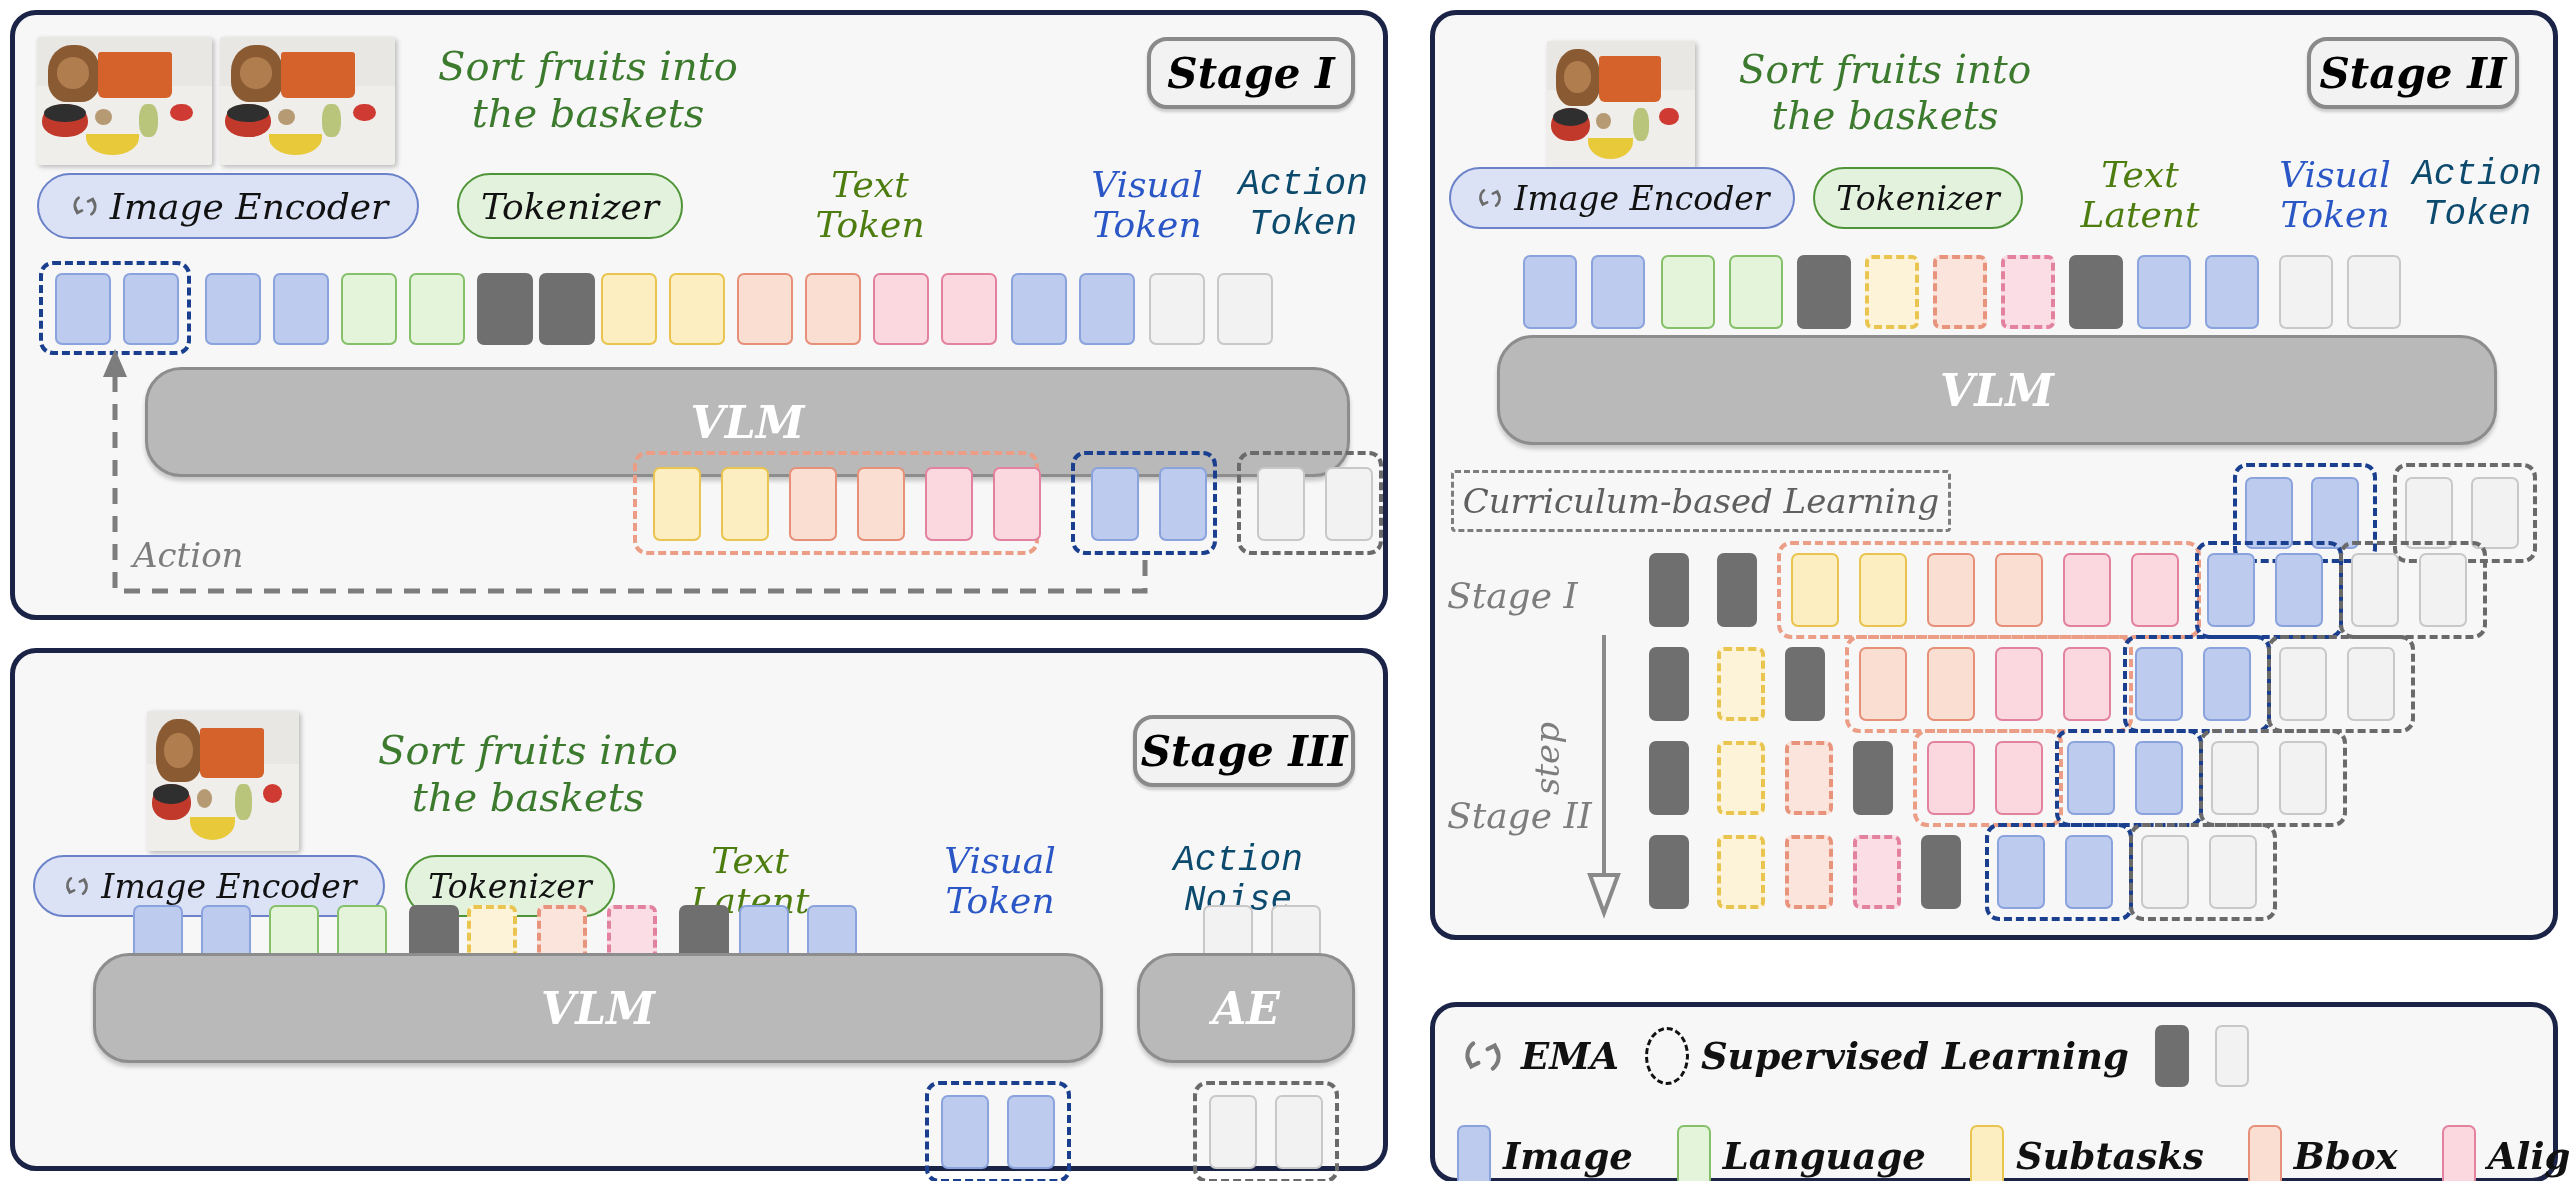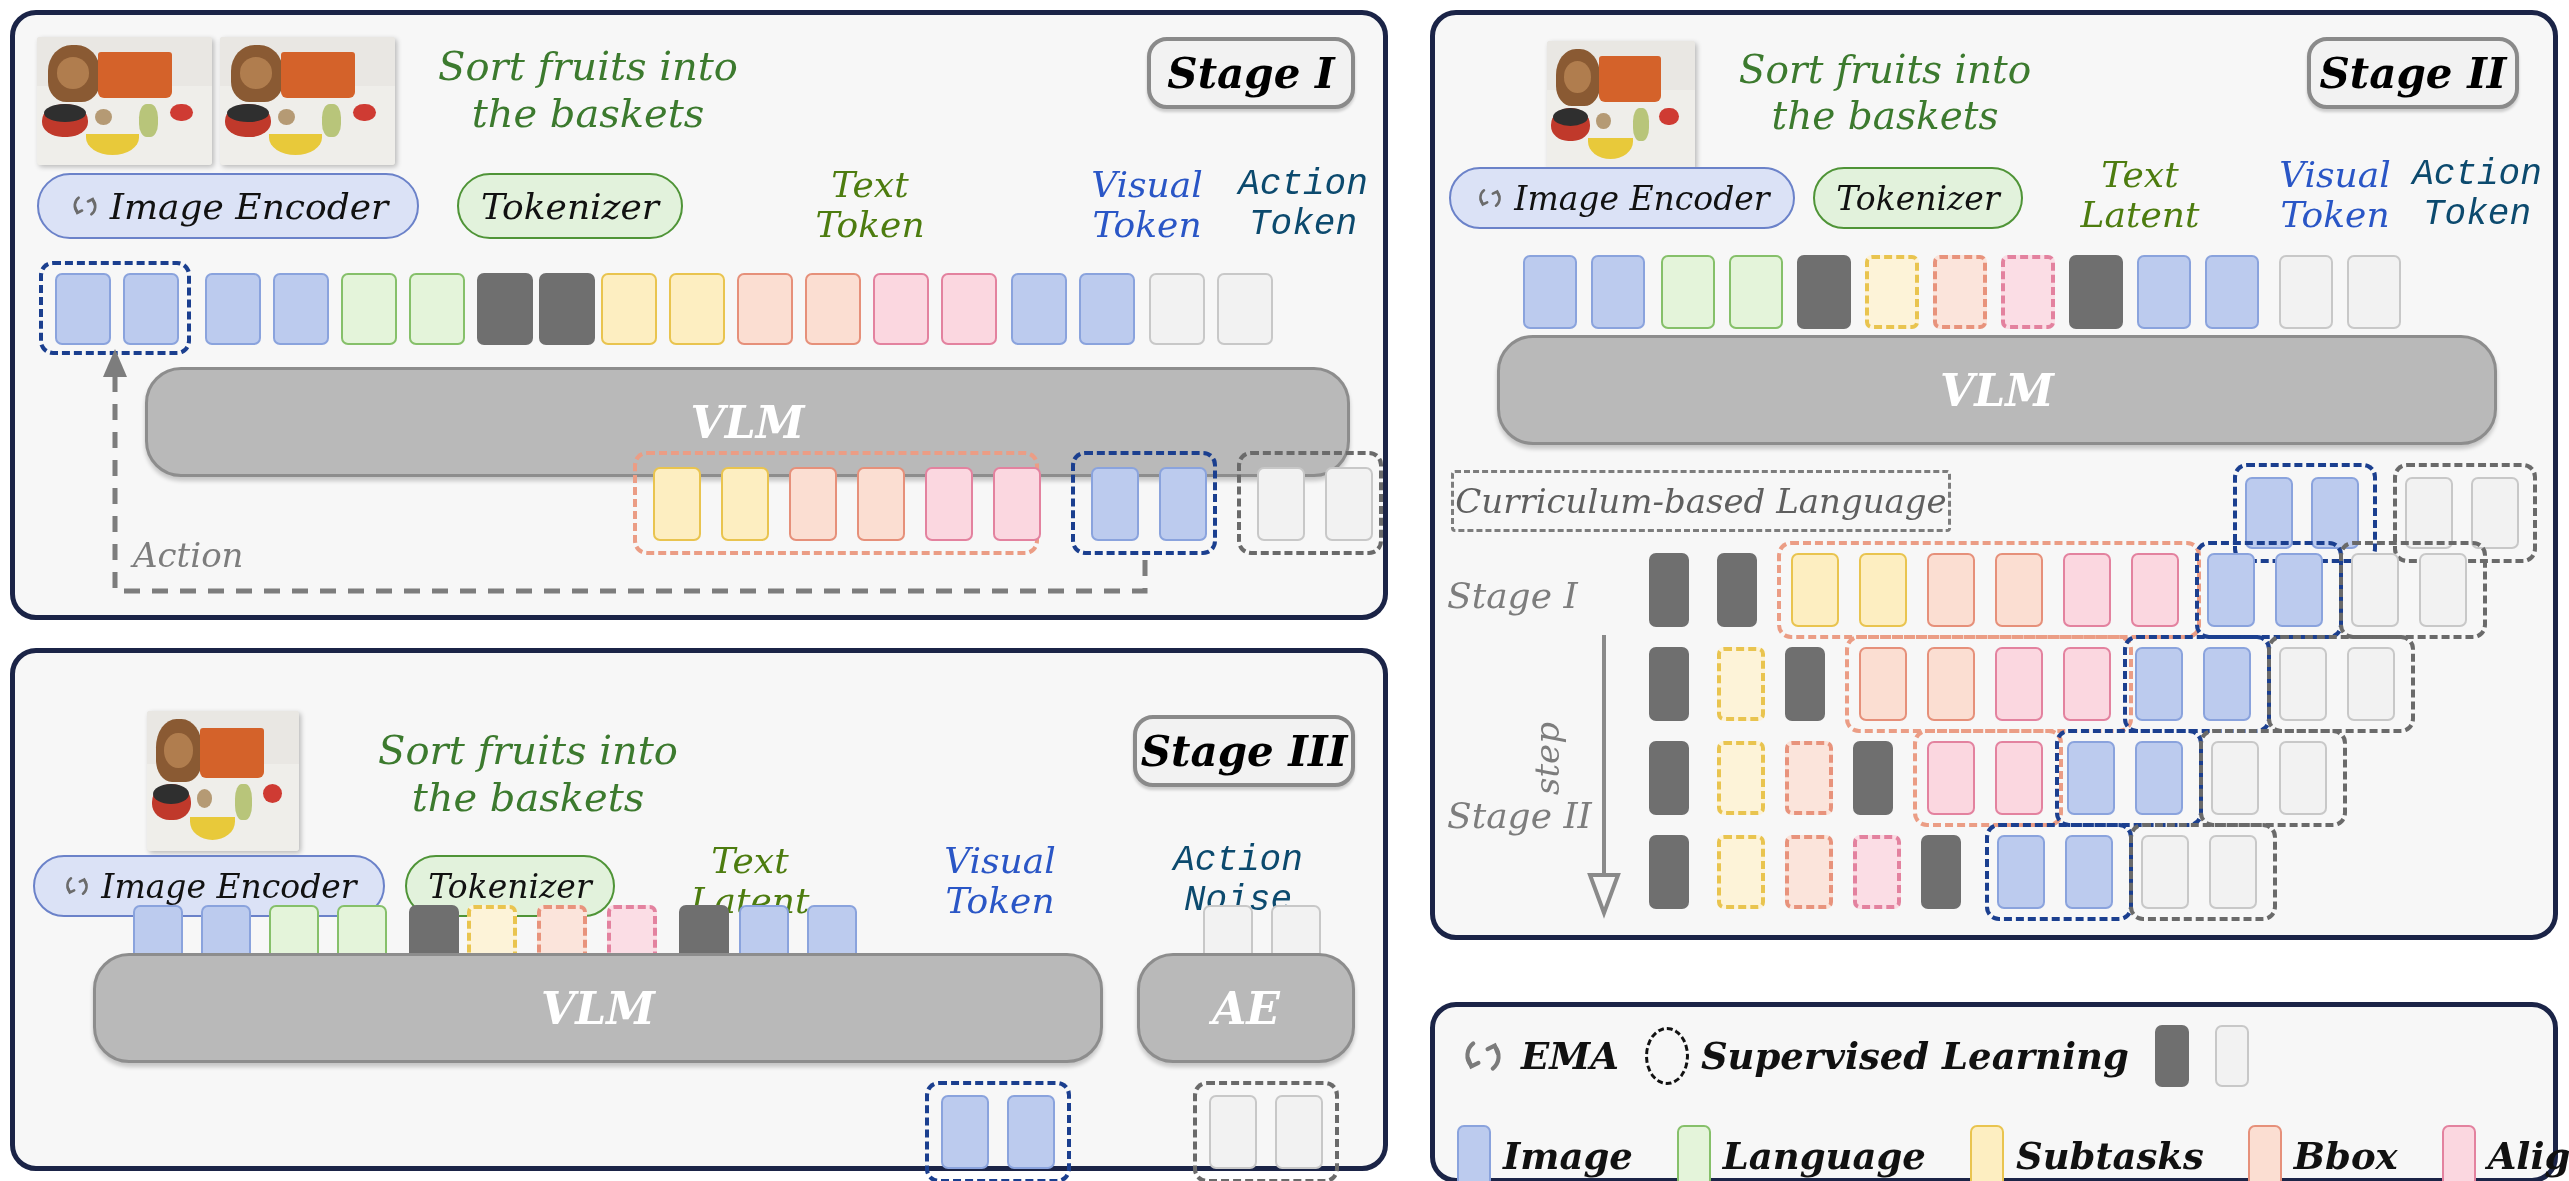--- a/index.html
+++ b/index.html
@@ -418,21 +418,21 @@
   <div class="group g-blue" style="left:798px; top:448px; width:144px; height:100px;"></div>
   <div class="group g-gray" style="left:958px; top:448px; width:144px; height:100px;"></div>
   <div id="s2-outputs">
       <div class="token" style="left: 810px; top: 462px; width: 48px; height: 72px; background: rgb(188, 203, 238); border-color: rgb(138, 163, 221); border-style: solid; border-width: 2px;"></div>
       <div class="token" style="left: 876px; top: 462px; width: 48px; height: 72px; background: rgb(188, 203, 238); border-color: rgb(138, 163, 221); border-style: solid; border-width: 2px;"></div>
       <div class="token" style="left: 970px; top: 462px; width: 48px; height: 72px; background: rgb(242, 242, 242); border-color: rgb(200, 200, 200); border-style: solid; border-width: 2px;"></div>
       <div class="token" style="left: 1036px; top: 462px; width: 48px; height: 72px; background: rgb(242, 242, 242); border-color: rgb(200, 200, 200); border-style: solid; border-width: 2px;"></div>
     </div>
 
   <div class="curriculum-box" style="left:16px; top:455px; width:500px; height:62px; font-size:34px;">
-    <span>Curriculum-based Language</span>
+    <span>Curriculum-based Learning</span>
   </div>
 
   <div class="grayital" style="left:12px; top:560px; font-size:36px;">Stage I</div>
   <div class="grayital" style="left:12px; top:780px; font-size:36px;">Stage II</div>
 
   <svg style="position:absolute; left:0; top:0; width:1128px; height:930px; pointer-events:none;">
     <path d="M169 620 L169 862" stroke="#8a8a8a" stroke-width="4" fill="none"></path>
     <path d="M155 860 L183 860 L169 898 Z" fill="#f7f7f7" stroke="#8a8a8a" stroke-width="4"></path>
   </svg>
   <div class="grayital" style="left:92px; top:780px; font-size:34px; transform:rotate(-90deg); transform-origin:left top;">step</div>

